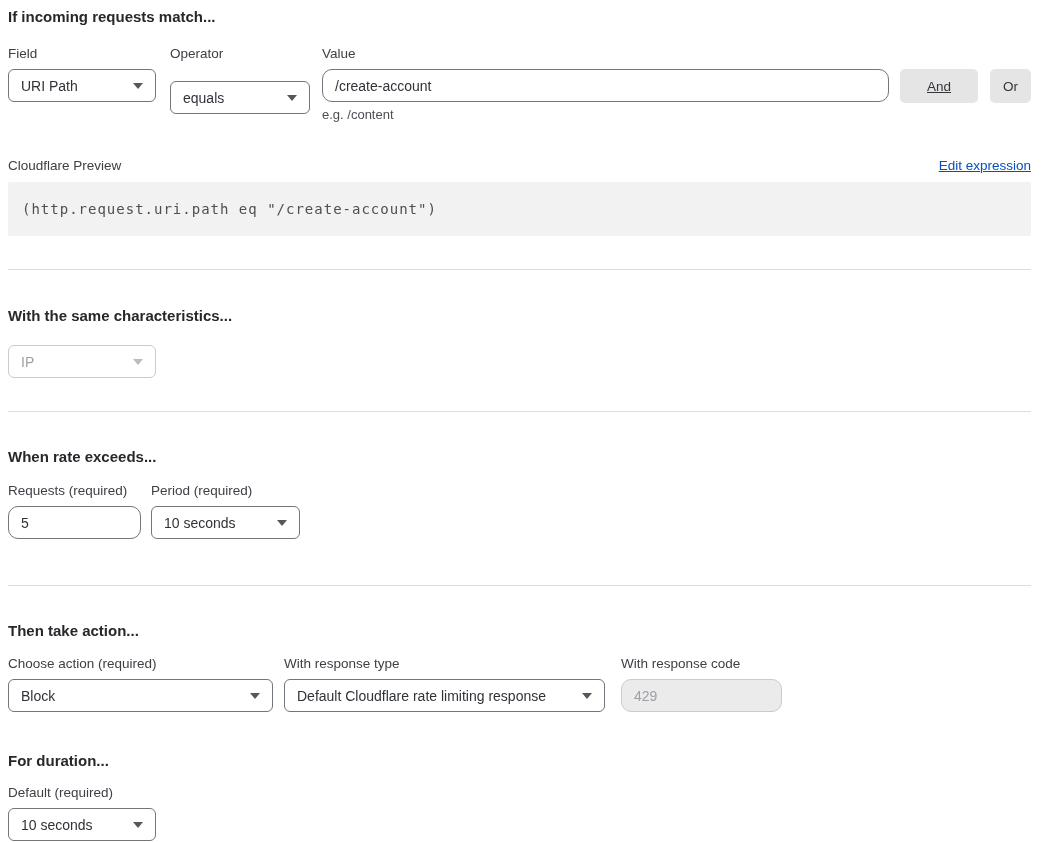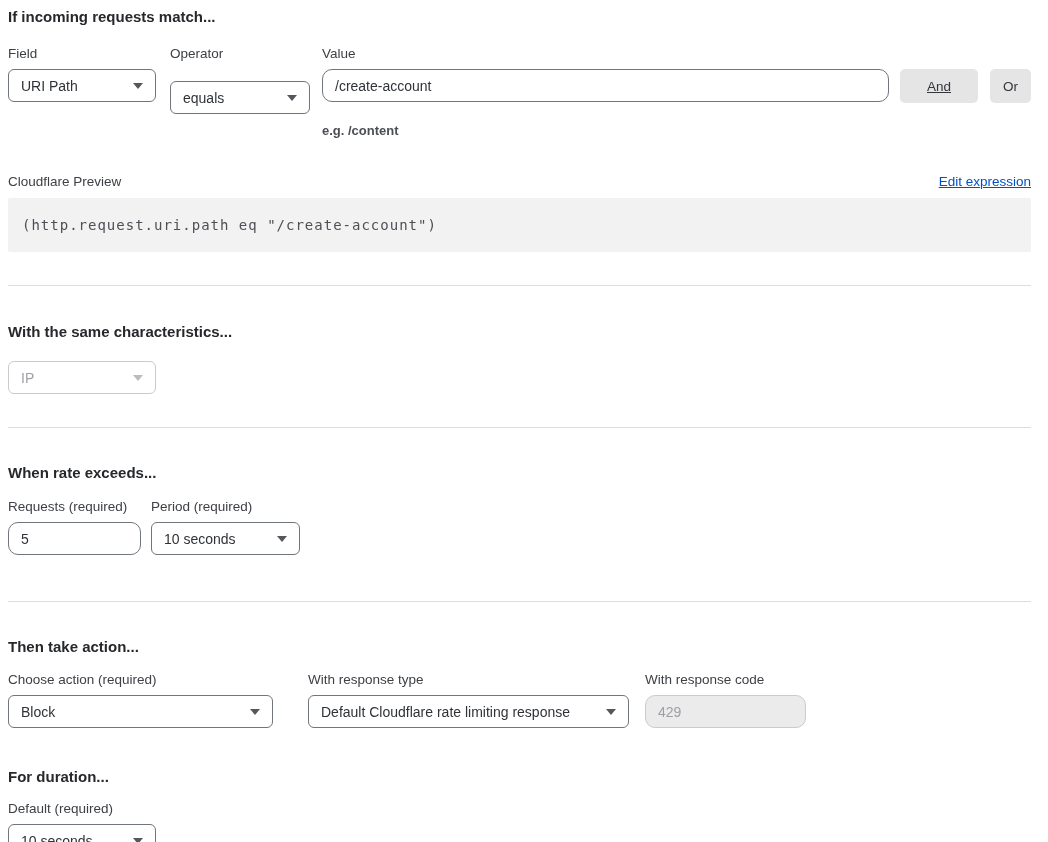--- a/index.html
+++ b/index.html
@@ -47,21 +47,21 @@
   .text-input:disabled {
     background:#ebebec; border-color:#c9cbce; color:#9da0a5;
   }
 
   .btn {
     height:34px; background:#e5e5e6; border:none; border-radius:5px;
     font-size:13.5px; color:#33363b; font-family:inherit; cursor:pointer;
     padding:0;
   }
 
-  .hint { font-size:13px; color:#4b4e53; margin-top:21px; line-height:15px;font-weight:bold; }
+  .hint { font-size:13px; color:#4b4e53; margin-top:5px; line-height:15px; }
 
   .expr-head {
     display:flex; justify-content:space-between; align-items:flex-end;
     margin-top:36px;
   }
   .expr-label { font-size:13.5px; color:#3d4045; line-height:15px; }
   .link {
     font-size:13.5px; color:#0051c3; text-decoration:underline;
     line-height:15px; cursor:pointer;
   }
@@ -81,21 +81,21 @@
   .w-value    { flex:1; margin-left:12px; }
   .and-col    { margin-left:11px; margin-top:23px; }
   .or-col     { margin-left:12px; margin-top:23px; }
   .btn-and    { width:78px;text-decoration:underline; }
   .btn-or     { width:41px; }
 
   .w-requests { width:133px; }
   .w-period   { width:149px; margin-left:10px; }
 
   .w-action   { width:265px; }
-  .w-resptype { width:321px; margin-left:35px;justify-content:space-between; }
+  .w-resptype { width:321px; margin-left:11px;justify-content:space-between; }
   .w-respcode { width:161px; margin-left:16px; }
 
   .w-duration { width:148px; }
   .w-char     { width:148px; }
 
   
   .mt-title2  { margin-top:37px; }
   .mt-ip      { margin-top:20px; }
   .mt-div1    { margin-top:33px; }
   .mt-div2    { margin-top:33px; }

